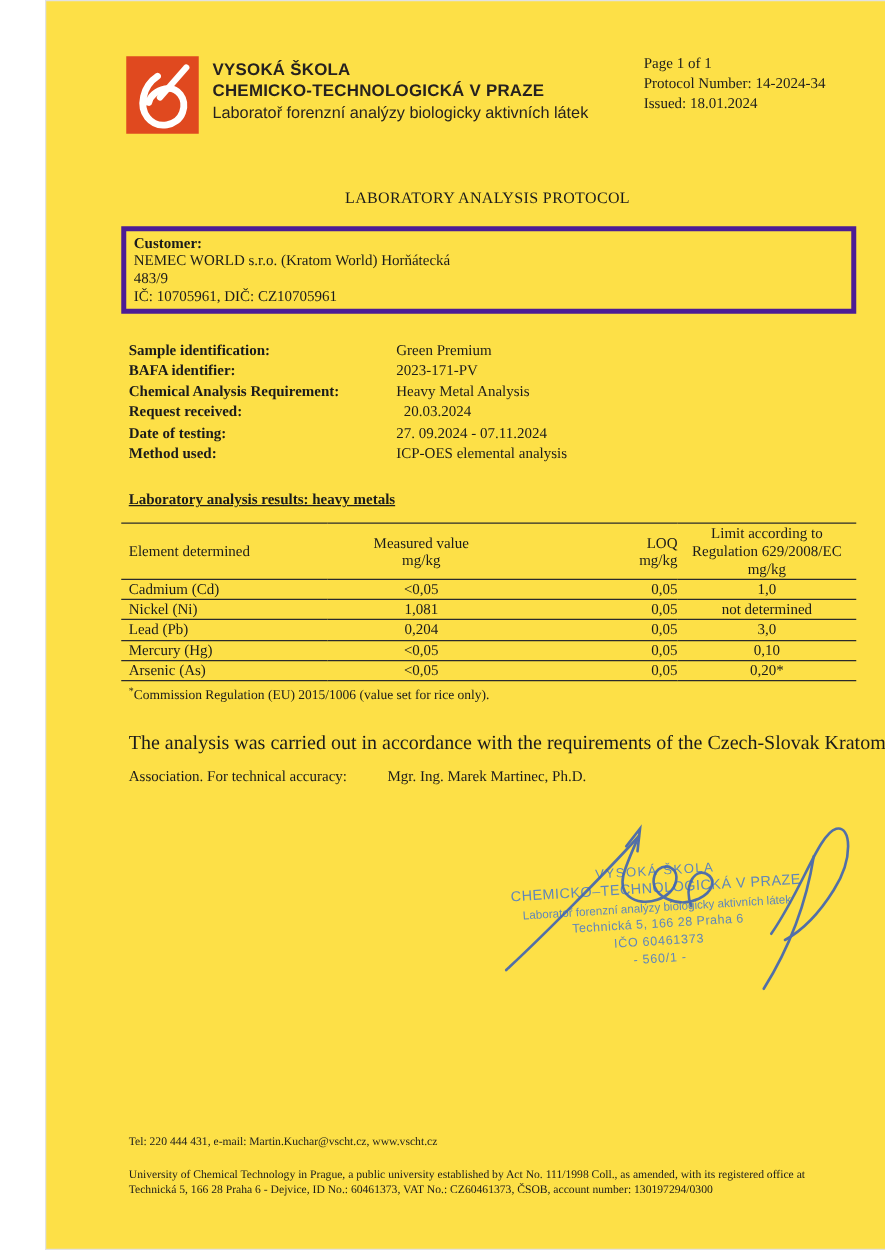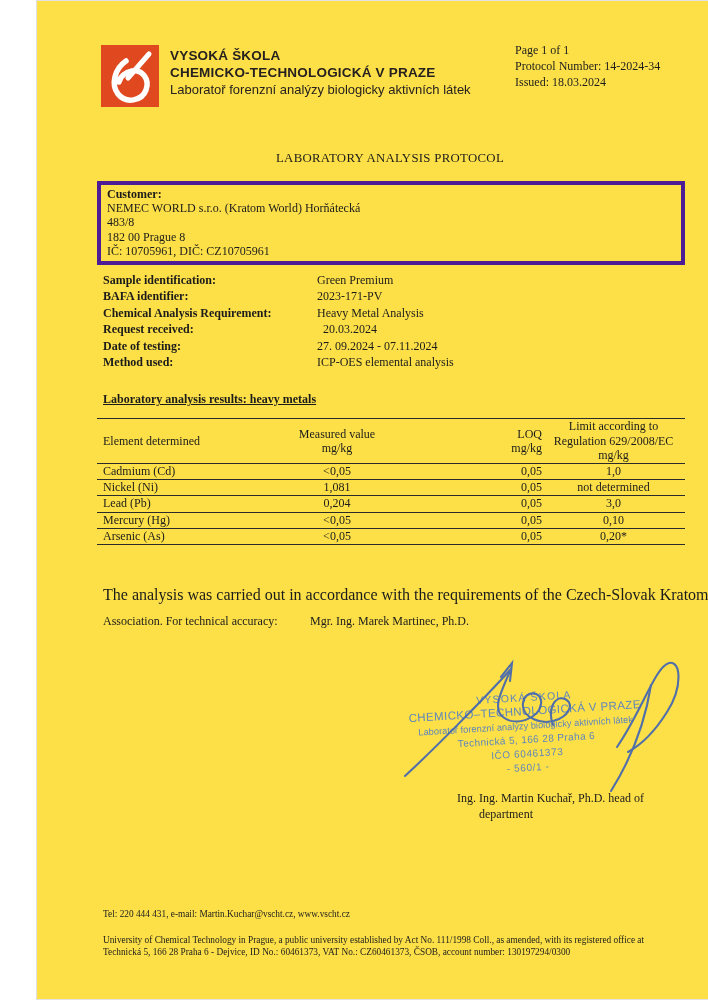--- a/index.html
+++ b/index.html
@@ -78,30 +78,29 @@
     </svg>
   </div>
   <div class="org-text">
     <div class="org-line1">VYSOKÁ ŠKOLA</div>
     <div class="org-line2">CHEMICKO-TECHNOLOGICKÁ V PRAZE</div>
     <div class="org-line3">Laboratoř forenzní analýzy biologicky aktivních látek</div>
   </div>
   <div class="page-info">
     <div>Page 1 of 1</div>
     <div>Protocol Number: 14-2024-34</div>
-    <div>Issued: 18.03.2024</div>
+    <div>Issued: 18.01.2024</div>
   </div>
 
   <div class="title">LABORATORY ANALYSIS PROTOCOL</div>
 
   <div class="customer-box">
     <div class="label">Customer:</div>
     <div>NEMEC WORLD s.r.o. (Kratom World) Horňátecká</div>
-    <div>483/8</div>
-    <div>182 00 Prague 8</div>
+    <div>483/9</div>
     <div>IČ: 10705961, DIČ: CZ10705961</div>
   </div>
 
   <div class="sample-info">
     <div class="info-row">
       <span class="ilabel">Sample identification:</span>
       <span class="ivalue">Green Premium</span>
     </div>
     <div class="info-row">
       <span class="ilabel">BAFA identifier:</span>
@@ -175,20 +174,21 @@
       </tr>
       <tr>
         <td class="col-el">Arsenic (As)</td>
         <td class="col-mv">&lt;0,05</td>
         <td class="col-loq">0,05</td>
         <td class="col-lim">0,20*</td>
       </tr>
     </tbody>
   </table>
 
+  <div class="footnote"><sup>*</sup><span>Commission Regulation (EU) 2015/1006 (value set for rice only).</span></div>
 
   <div class="statement-1">The analysis was carried out in accordance with the requirements of the Czech-Slovak Kratom</div>
   <div class="statement-2">
     <span>Association. For technical accuracy:</span>
     <span class="svalue">Mgr. Ing. Marek Martinec, Ph.D.</span>
   </div>
 
   <div class="stamp">
     <div class="stamp-l1">VYSOKÁ ŠKOLA</div>
     <div class="stamp-l2">CHEMICKO–TECHNOLOGICKÁ V PRAZE</div>
@@ -201,24 +201,20 @@
   <svg class="signature" viewBox="0 0 320 145" aria-hidden="true">
     <g fill="none" stroke="#3f63b3" stroke-width="2.1" stroke-linecap="round" opacity="0.9">
       <path d="M 18,125 C 45,100 95,50 124,18"></path>
       <path d="M 114,26 L 125,12 L 123,30"></path>
       <path d="M 124,18 C 112,45 106,58 116,66 C 128,76 152,68 154,53 C 156,40 138,38 136,52 C 134,66 155,76 172,68 C 184,62 186,52 178,48 C 168,44 160,58 166,74"></path>
       <path d="M 230,96 C 255,60 268,16 282,12 C 294,9 296,36 280,61 C 265,85 252,95 241,101"></path>
       <path d="M 264,34 C 258,72 244,108 224,140"></path>
     </g>
   </svg>
 
-  <div class="signatory">
-    <div>Ing. Ing. Martin Kuchař, Ph.D. head of</div>
-    <div class="line2">department</div>
-  </div>
 
   <div class="footer-contact">Tel: 220 444 431, e-mail: Martin.Kuchar@vscht.cz, www.vscht.cz</div>
   <div class="footer-legal">
     <div>University of Chemical Technology in Prague, a public university established by Act No. 111/1998 Coll., as amended, with its registered office at</div>
     <div>Technická 5, 166 28 Praha 6 - Dejvice, ID No.: 60461373, VAT No.: CZ60461373, ČSOB, account number: 130197294/0300</div>
   </div>
 
 </div>
 
 </body></html>

